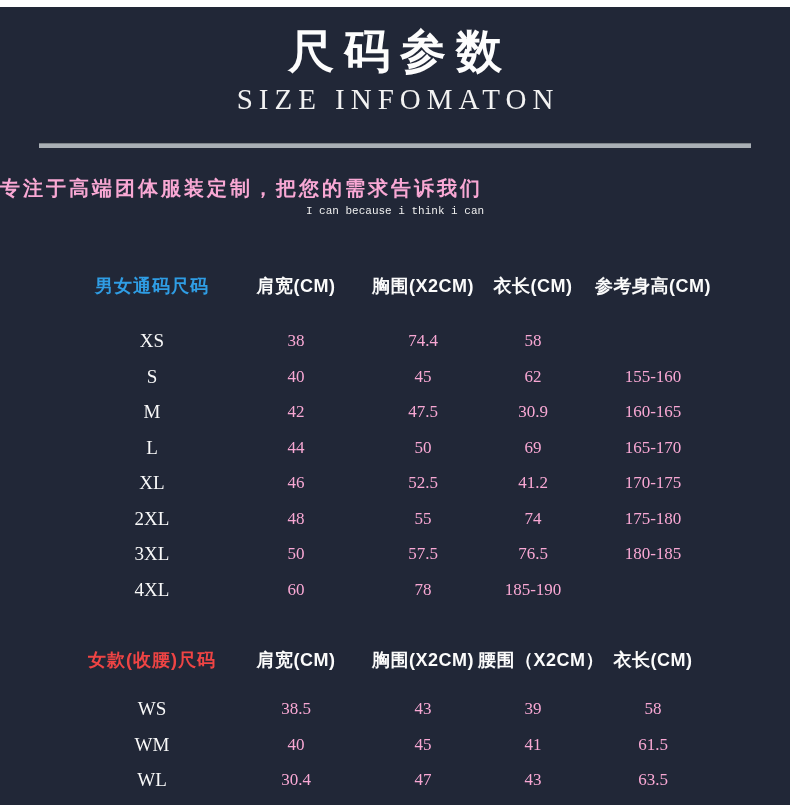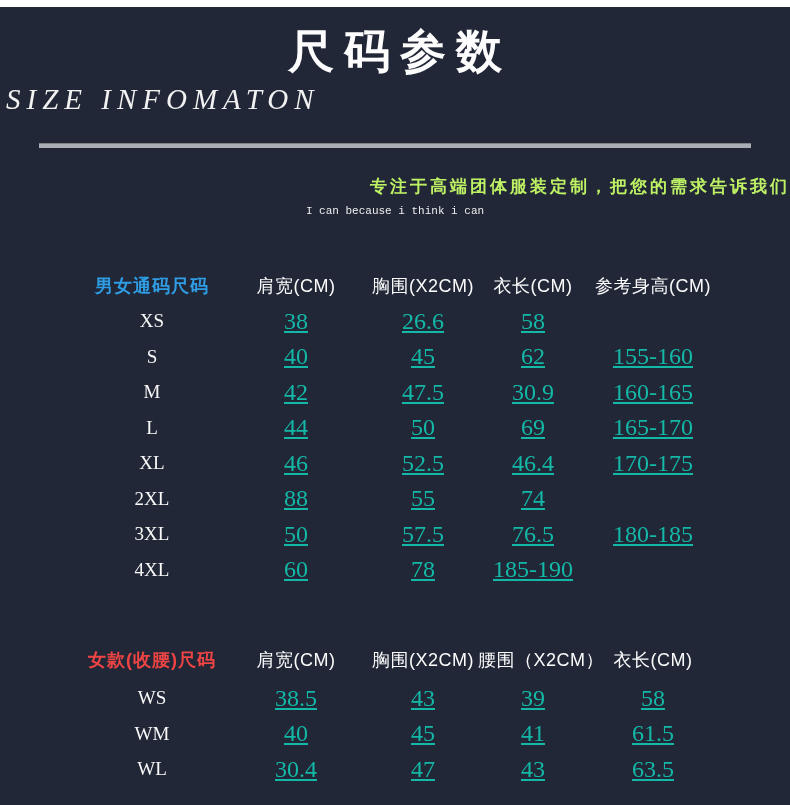--- a/index.html
+++ b/index.html
@@ -38,43 +38,43 @@
     font-size: 46px;
     font-weight: bold;
     letter-spacing: 10px;
     text-indent: 10px;
     color: #fdfdfd;
   }
   .title-en {
     position: absolute;
     top: 76px; left: 0;
     width: 100%;
+    text-align: center;
     font-family: "Liberation Serif", "DejaVu Serif", serif;
     font-size: 29px;
     letter-spacing: 6px;
     text-indent: 6px;
     color: #f2f2f2;
-    font-style: italic;
   }
   .divider {
     position: absolute;
     top: 136px; left: 39px;
     width: 712px; height: 4px;
     background: #a9afb5;
     border-top: 1px solid #7e848a;
   }
   .tagline {
     position: absolute;
     top: 168px; left: 0;
     width: 100%;
-    text-align: right;
-    font-size: 17px;
+    text-align: left;
+    font-size: 20px;
     font-weight: bold;
     letter-spacing: 3px;
-    color: #bef264;
+    color: #f9a8d4;
   }
   .subtagline {
     position: absolute;
     top: 198px; left: 0;
     width: 100%;
     text-align: center;
     font-family: Liberation Mono, monospace;
     font-size: 11px;
     color: #efefef;
   }
@@ -84,47 +84,46 @@
     width: 650px;
   }
   .size-table.unisex { top: 261px; }
   .size-table.women  { top: 635px; }
   .trow {
     display: grid;
     grid-template-columns: 144px 144px 110px 110px 130px;
     height: 35.5px;
     align-items: center;
   }
-  .unisex .header-row { margin-bottom: 0; }
-  .women  .header-row { margin-bottom: 3px; }
+  .unisex .header-row { margin-bottom: 20px; }
+  .women  .header-row { margin-bottom: 14px; }
   .cell {
     text-align: center;
     white-space: nowrap;
   }
   .thead {
     font-size: 18px;
-    font-weight: normal;
+    font-weight: bold;
     color: #fbfbfb;
     letter-spacing: 0.5px;
   }
   .tlabel {
     font-size: 18px;
     font-weight: bold;
     letter-spacing: 1px;
   }
   .size-cell {
     font-family: "Liberation Serif", "DejaVu Serif", serif;
     font-size: 19px;
     color: #f8f8f8;
   }
   .value-cell {
     font-family: "Liberation Serif", "DejaVu Serif", serif;
-    font-size: 24px;
-    color: #14b8a6;
-    text-decoration: underline;
+    font-size: 17px;
+    color: #f9a8d4;
   }
 </style>
 </head>
 <body>
 
 <div class="canvas">
   <div class="top-strip"></div>
 
   <div class="page" style="background: rgb(33, 39, 55);">
 
@@ -139,21 +138,21 @@
         <div class="cell tlabel" id="unisex-label" style="color: rgb(47, 157, 228);">男女通码尺码</div>
         <div class="cell thead">肩宽(CM)</div>
         <div class="cell thead">胸围(X2CM)</div>
         <div class="cell thead">衣长(CM)</div>
         <div class="cell thead">参考身高(CM)</div>
       </div>
       <div id="unisex-rows">
           <div class="trow">
             <div class="cell size-cell">XS</div>
             <div class="cell value-cell">38</div>
-            <div class="cell value-cell">26.6</div>
+            <div class="cell value-cell">74.4</div>
             <div class="cell value-cell">58</div>
           </div>
           <div class="trow">
             <div class="cell size-cell">S</div>
             <div class="cell value-cell">40</div>
             <div class="cell value-cell">45</div>
             <div class="cell value-cell">62</div>
             <div class="cell value-cell">155-160</div>
           </div>
           <div class="trow">
@@ -167,28 +166,29 @@
             <div class="cell size-cell">L</div>
             <div class="cell value-cell">44</div>
             <div class="cell value-cell">50</div>
             <div class="cell value-cell">69</div>
             <div class="cell value-cell">165-170</div>
           </div>
           <div class="trow">
             <div class="cell size-cell">XL</div>
             <div class="cell value-cell">46</div>
             <div class="cell value-cell">52.5</div>
-            <div class="cell value-cell">46.4</div>
+            <div class="cell value-cell">41.2</div>
             <div class="cell value-cell">170-175</div>
           </div>
           <div class="trow">
             <div class="cell size-cell">2XL</div>
-            <div class="cell value-cell">88</div>
+            <div class="cell value-cell">48</div>
             <div class="cell value-cell">55</div>
             <div class="cell value-cell">74</div>
+            <div class="cell value-cell">175-180</div>
           </div>
           <div class="trow">
             <div class="cell size-cell">3XL</div>
             <div class="cell value-cell">50</div>
             <div class="cell value-cell">57.5</div>
             <div class="cell value-cell">76.5</div>
             <div class="cell value-cell">180-185</div>
           </div>
           <div class="trow">
             <div class="cell size-cell">4XL</div>

